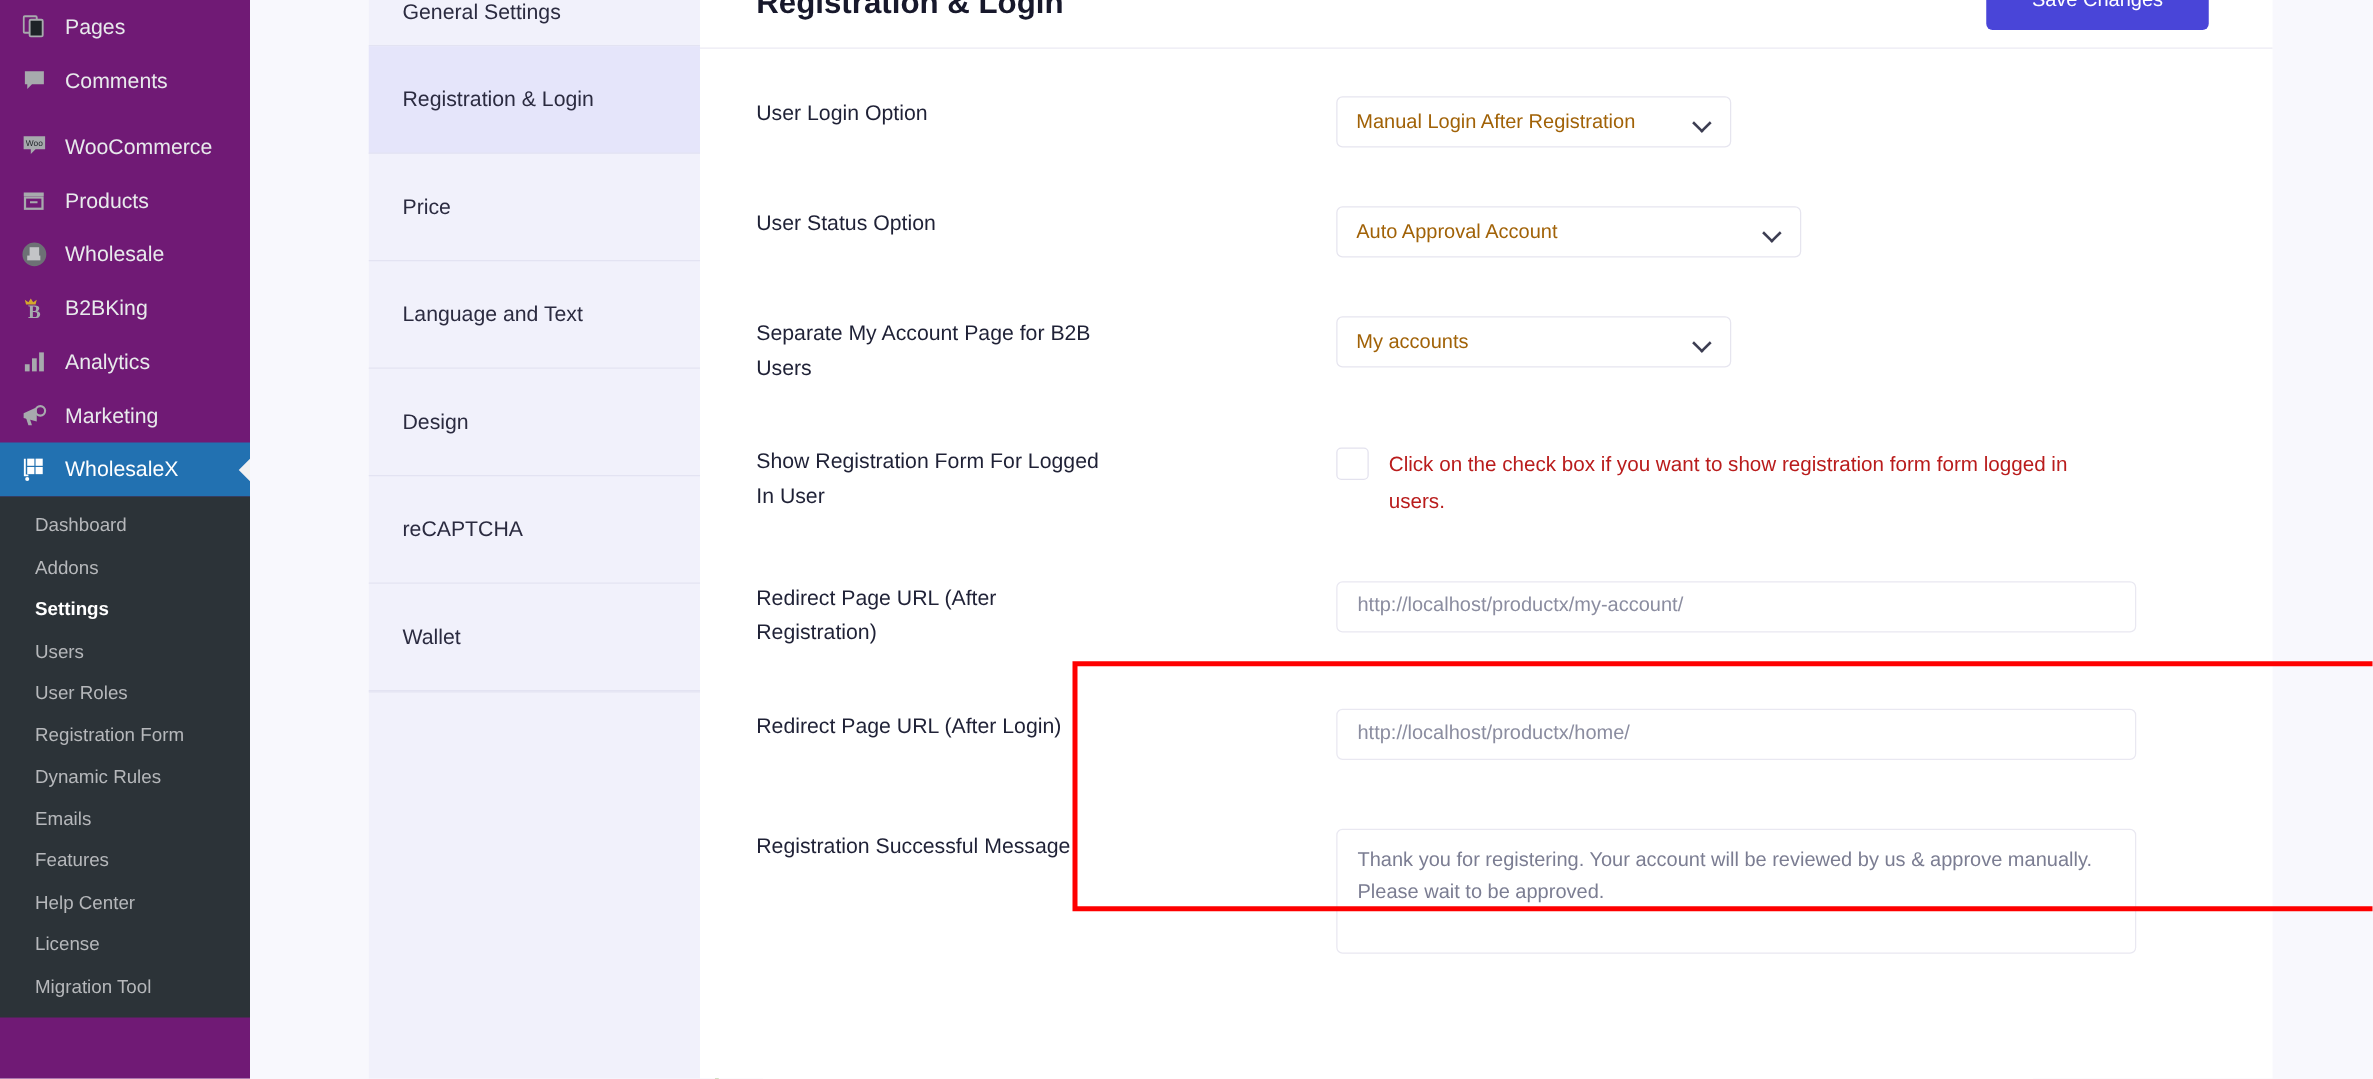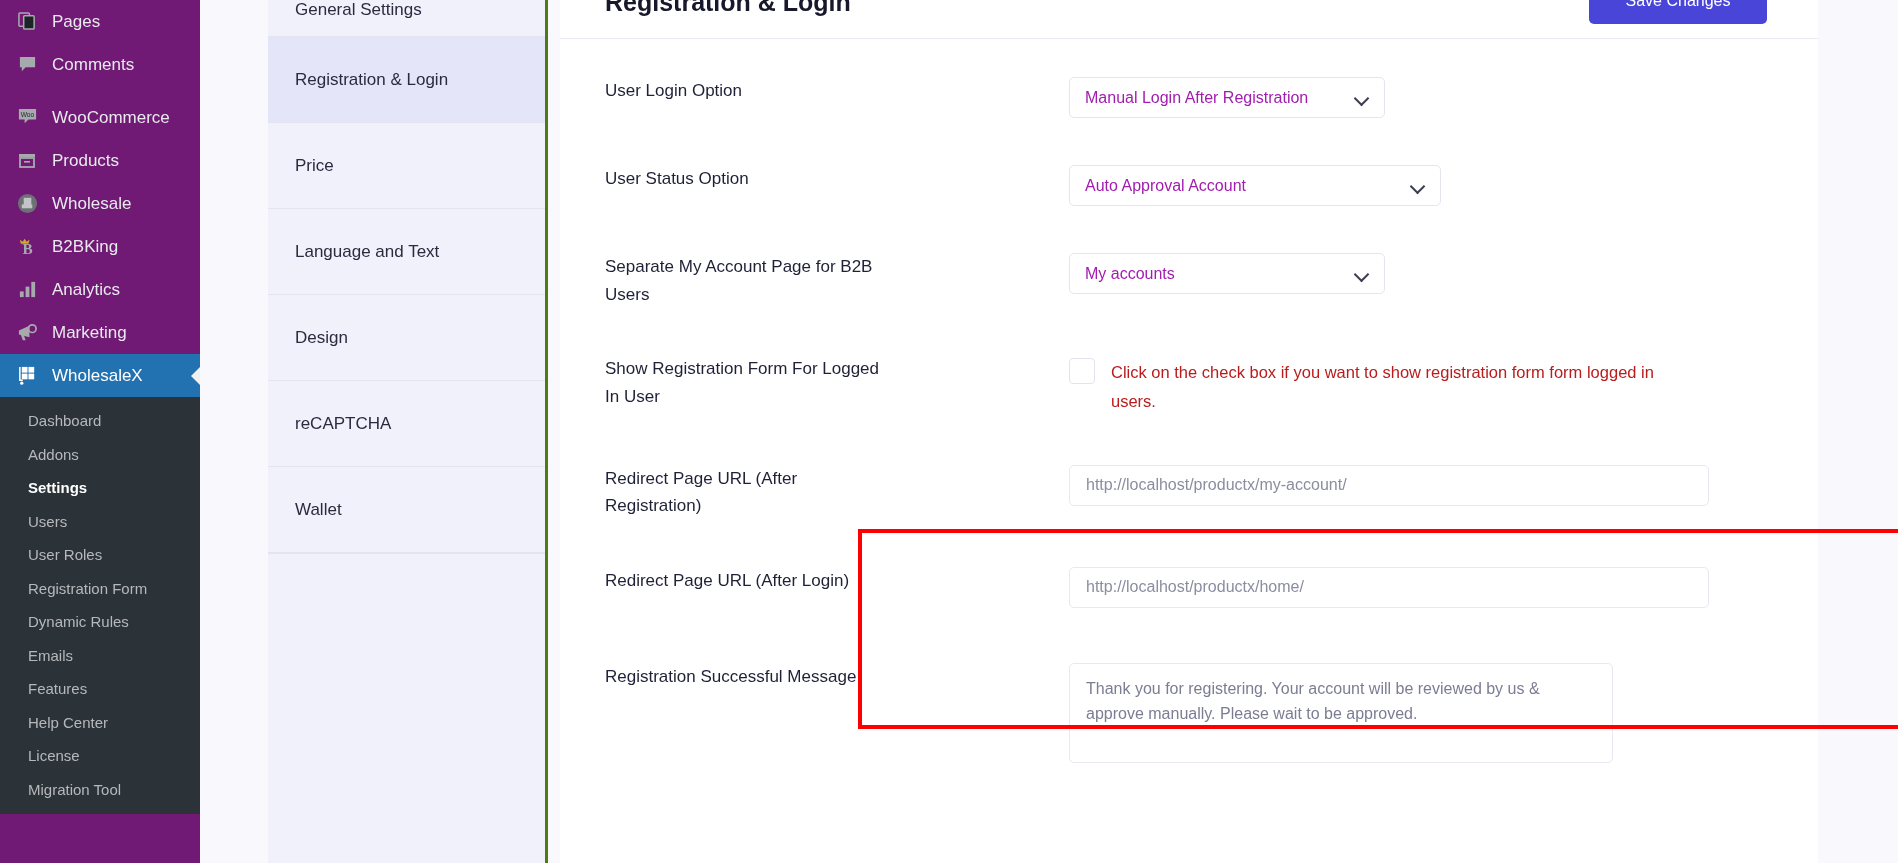--- a/index.html
+++ b/index.html
@@ -48,21 +48,21 @@
   .wp-sub-item.current { color: #fff; font-weight: bold; }
 
   
   .canvas {
     flex: 1; height: 863px; position: relative;
     background: #f8f8fd;
   }
 
   
   .settings-nav {
-    position: absolute; left: 68px; top: 0;
+    position: absolute; left: 95px; top: 0;
     width: 280px; height: 863px;
     background: #f1f1fb;
     border-right: 3px solid #4d7c0f;
   }
   .nav-row {
     height: 86px; display: flex; align-items: center;
     padding-left: 27px;
     font-size: 17px; color: #2b2b40;
     border-bottom: 1px solid #e3e3f2;
     white-space: nowrap;
@@ -108,21 +108,21 @@
     line-height: 1.62;
     padding-right: 20px;
   }
   .field-control { flex: 1; position: relative; }
 
   .select-box {
     height: 41px; background: #fff;
     border: 1px solid #e6e5ef; border-radius: 5px;
     display: flex; align-items: center;
     padding: 0 14px 0 15px;
-    font-size: 16px; color: #a21caf;
+    font-size: 16px; color: #a16207;
     position: relative; cursor: pointer;
   }
   .select-box .val { flex: 1; white-space: nowrap; overflow: hidden; }
   .chev {
     width: 16px; height: 16px; flex: 0 0 16px;
     position: relative;
   }
   .chev::before {
     content: ""; position: absolute;
     left: 2px; top: 3px;
@@ -148,21 +148,21 @@
 
   .text-input {
     height: 41px; background: #fff;
     border: 1px solid #e9e8f1; border-radius: 5px;
     display: flex; align-items: center; padding: 0 16px;
     font-size: 16px; color: #8b8da0;
     width: 640px; cursor: text; text-align: right;
   }
   .textarea-box {
     background: #fff; border: 1px solid #e9e8f1; border-radius: 5px;
-    width: 544px; min-height: 100px;
+    width: 640px; min-height: 100px;
     padding: 12px 16px;
     font-size: 16px; color: #7b7d92; line-height: 1.58;
     cursor: text;
   }
 
   
   .red-box {
     position: absolute;
     left: 658px; top: 529px;
     width: 1084px; height: 200px;

